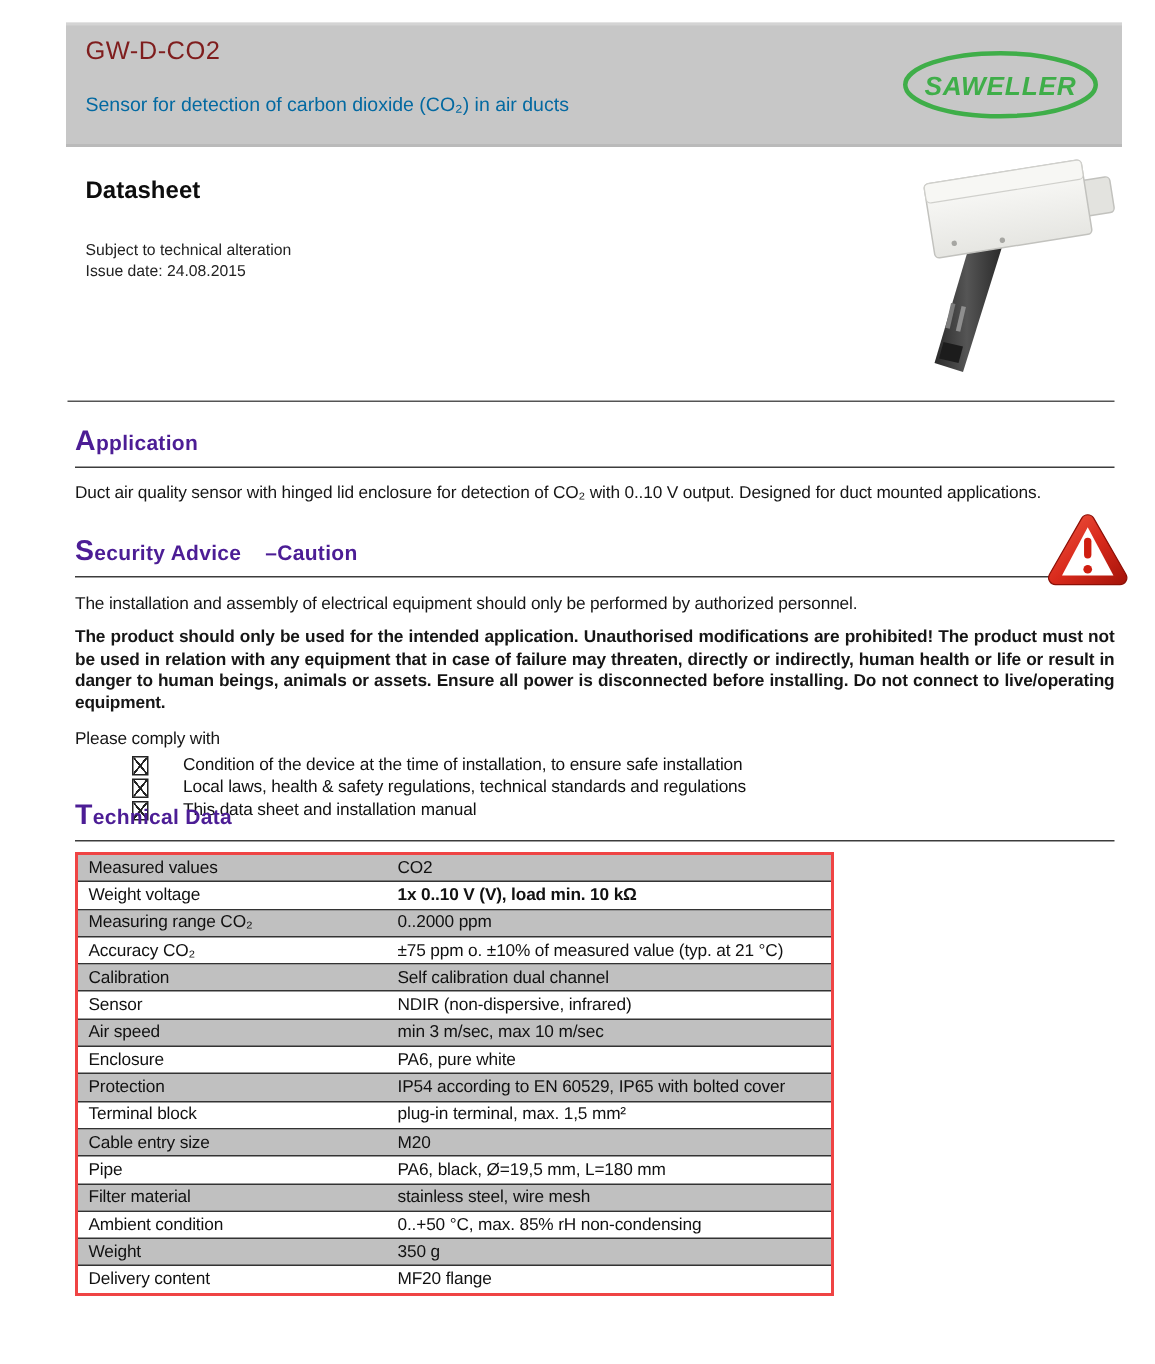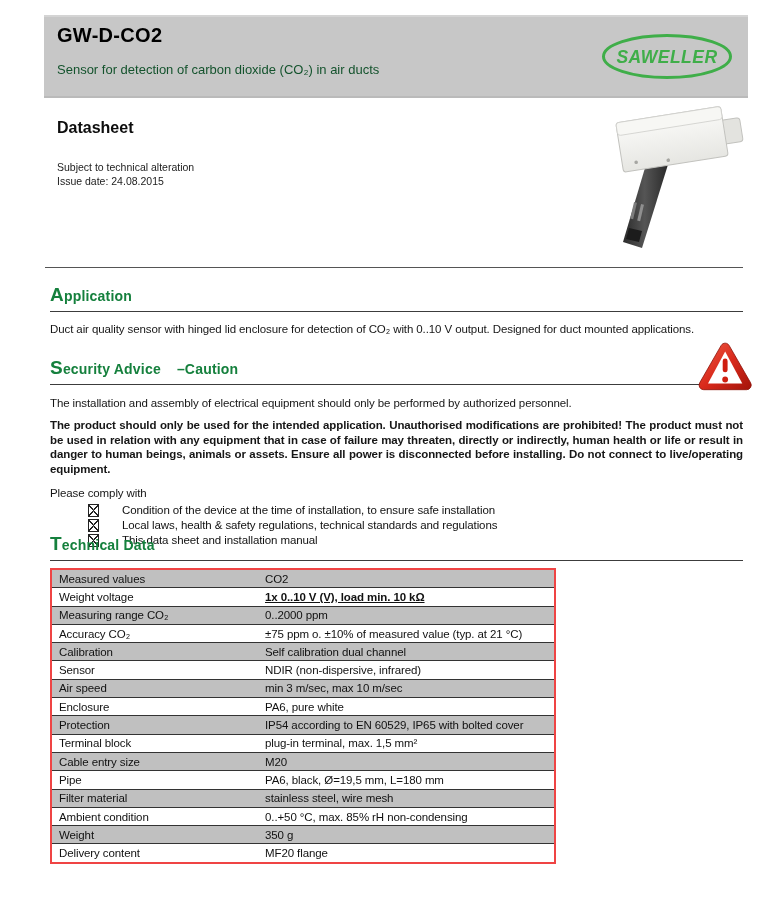--- a/index.html
+++ b/index.html
@@ -6,40 +6,40 @@
   body{
     width:770px;height:909px;position:relative;overflow:hidden;
     font-family:"Liberation Sans","DejaVu Sans",sans-serif;color:#111;
   }
   
   .page-header{
     position:absolute;left:44px;top:15px;width:704px;height:83px;
     background:var(--header-bg,#c7c7c7);
     box-shadow:inset 0 2px 0 #d4d4d4, inset 0 -2px 0 #bababa;
   }
-  .page-title{position:absolute;left:13px;top:9px;font-size:20px;font-weight:bold;letter-spacing:.3px;color:#000000;}
-  .page-subtitle{position:absolute;left:13px;top:47px;font-size:13px;color:#14532d;}
+  .page-title{position:absolute;left:13px;top:9px;font-size:17px;font-weight:normal;letter-spacing:.3px;color:#7f1d1d;}
+  .page-subtitle{position:absolute;left:13px;top:47px;font-size:13px;color:#0369a1;}
   .brand-logo{position:absolute;right:15px;top:18px;width:132px;height:47px;}
   .brand-logo text{
     font-family:"Liberation Sans","DejaVu Sans",sans-serif;
     font-weight:bold;font-style:italic;font-size:17.5px;letter-spacing:.5px;
     fill:var(--logo-green,#3fae49);
   }
   .brand-logo ellipse{stroke:var(--logo-green,#3fae49);fill:none;stroke-width:3;}
   
   .datasheet-block{position:absolute;left:57px;top:119px;}
   .datasheet-heading{font-size:16px;font-weight:bold;color:#0d0d0d;}
   .datasheet-notes{margin-top:24px;font-size:10.5px;line-height:13.5px;color:#222;}
   
   .product-photo{position:absolute;left:592px;top:101px;width:165px;height:150px;}
   
   .top-rule{position:absolute;left:45px;top:267px;width:698px;border-top:1px solid #555;}
   .section{position:absolute;left:50px;width:693px;}
   .sec-heading{
-    margin:0;font-size:14px;font-weight:bold;color:#15803d;letter-spacing:.2px;
+    margin:0;font-size:14px;font-weight:bold;color:#4c1d95;letter-spacing:.2px;
     border-bottom:1px solid #3c3c3c;padding-bottom:5px;
   }
   .sec-heading::first-letter{font-size:19px;}
   .sec-heading .suffix{margin-left:16px;}
   .section p{margin:0;font-size:11.5px;line-height:14.4px;letter-spacing:-.1px;color:#161616;}
   .app-section{top:284px;}
   .app-section p{margin-top:10px;white-space:nowrap;}
   .security-section{top:357px;}
   .security-section .p1{margin-top:11px;}
   .security-section .p2{margin-top:8px;text-align:justify;font-weight:bold;}
@@ -59,21 +59,21 @@
   .tech-table{
     border-collapse:collapse;table-layout:fixed;width:504px;margin-top:7px;
     border:2px solid #ef4444;
   }
   .tech-table td{
     font-size:11.5px;height:17.3px;padding:0 4px 0 7px;border-bottom:1px solid #333;
     color:#111;white-space:nowrap;overflow:hidden;letter-spacing:-.1px;
   }
   .tech-table tr:last-child td{border-bottom:none;}
   .tech-table tr.stripe{background:var(--table-stripe,#c0c0c0);}
-  .tech-table td.bold{font-weight:bold;text-decoration:underline;}
+  .tech-table td.bold{font-weight:bold;}
 </style>
 </head>
 <body>
 
 <div class="page-header">
   <div class="page-title">GW-D-CO2</div>
   <div class="page-subtitle">Sensor for detection of carbon dioxide (CO₂) in air ducts</div>
   <svg class="brand-logo" viewBox="0 0 132 47">
     <ellipse cx="66" cy="23.5" rx="63.5" ry="21"></ellipse>
     <text x="66" y="30" text-anchor="middle">SAWELLER</text>

